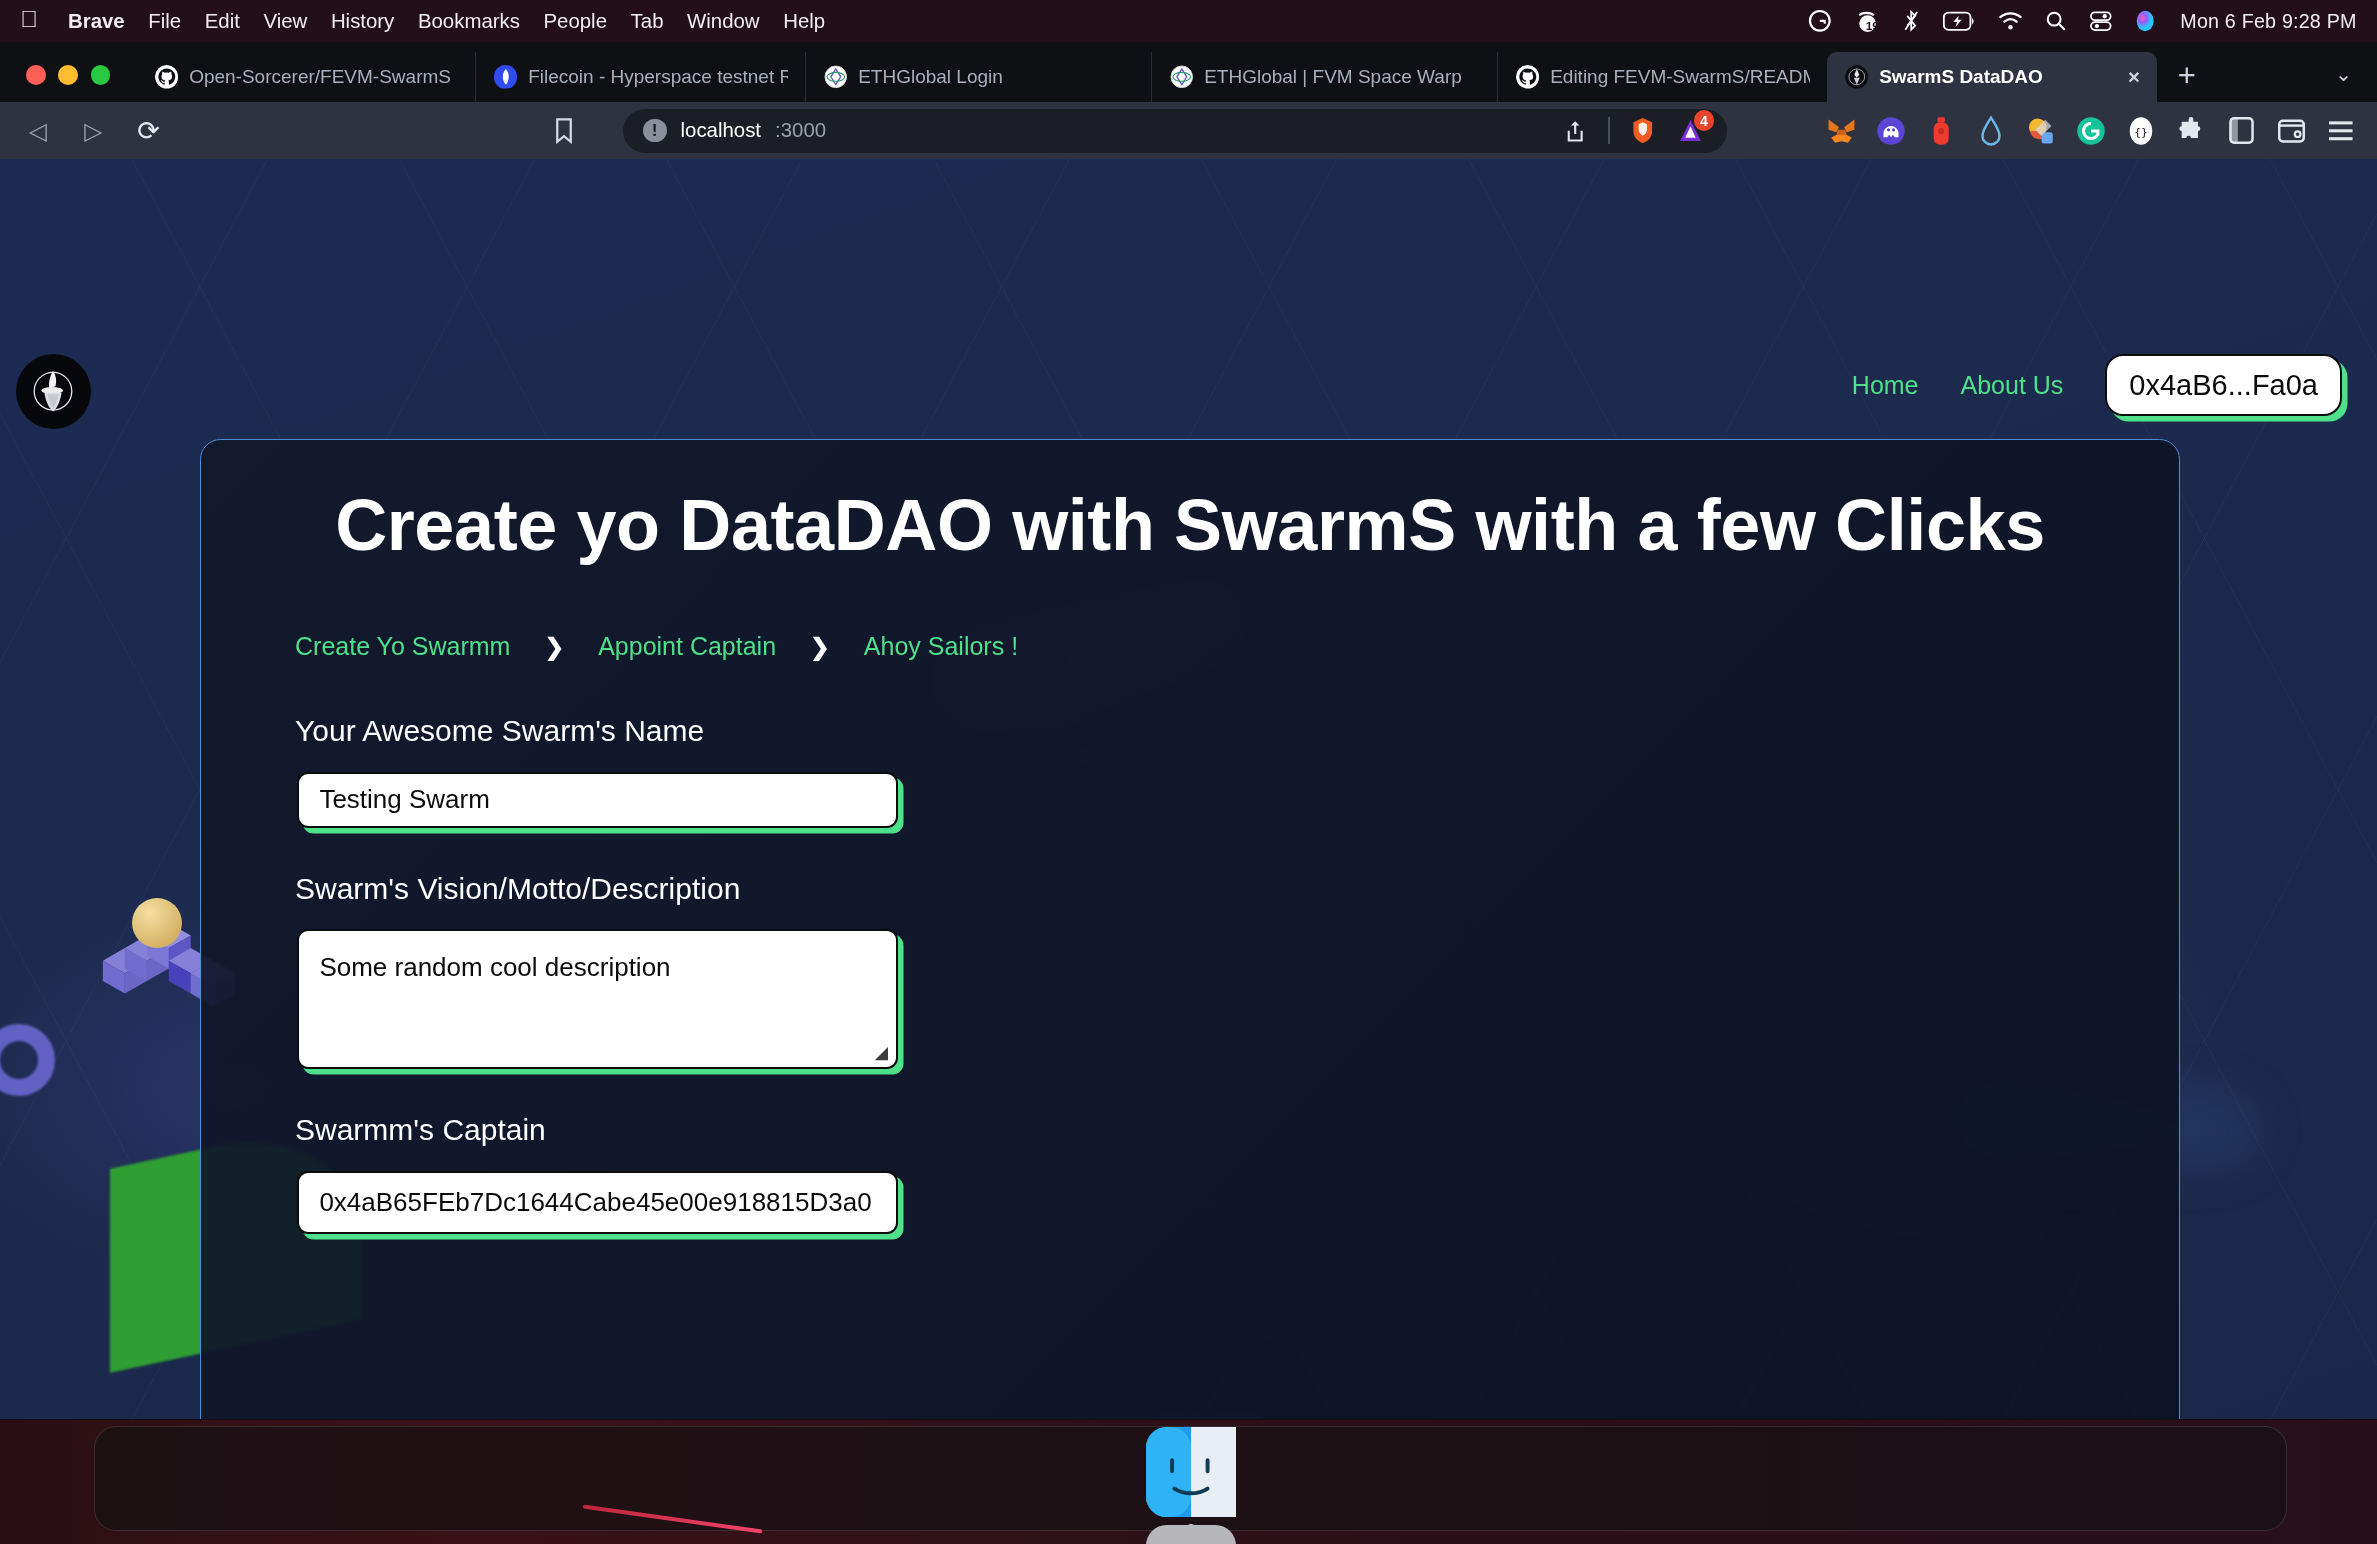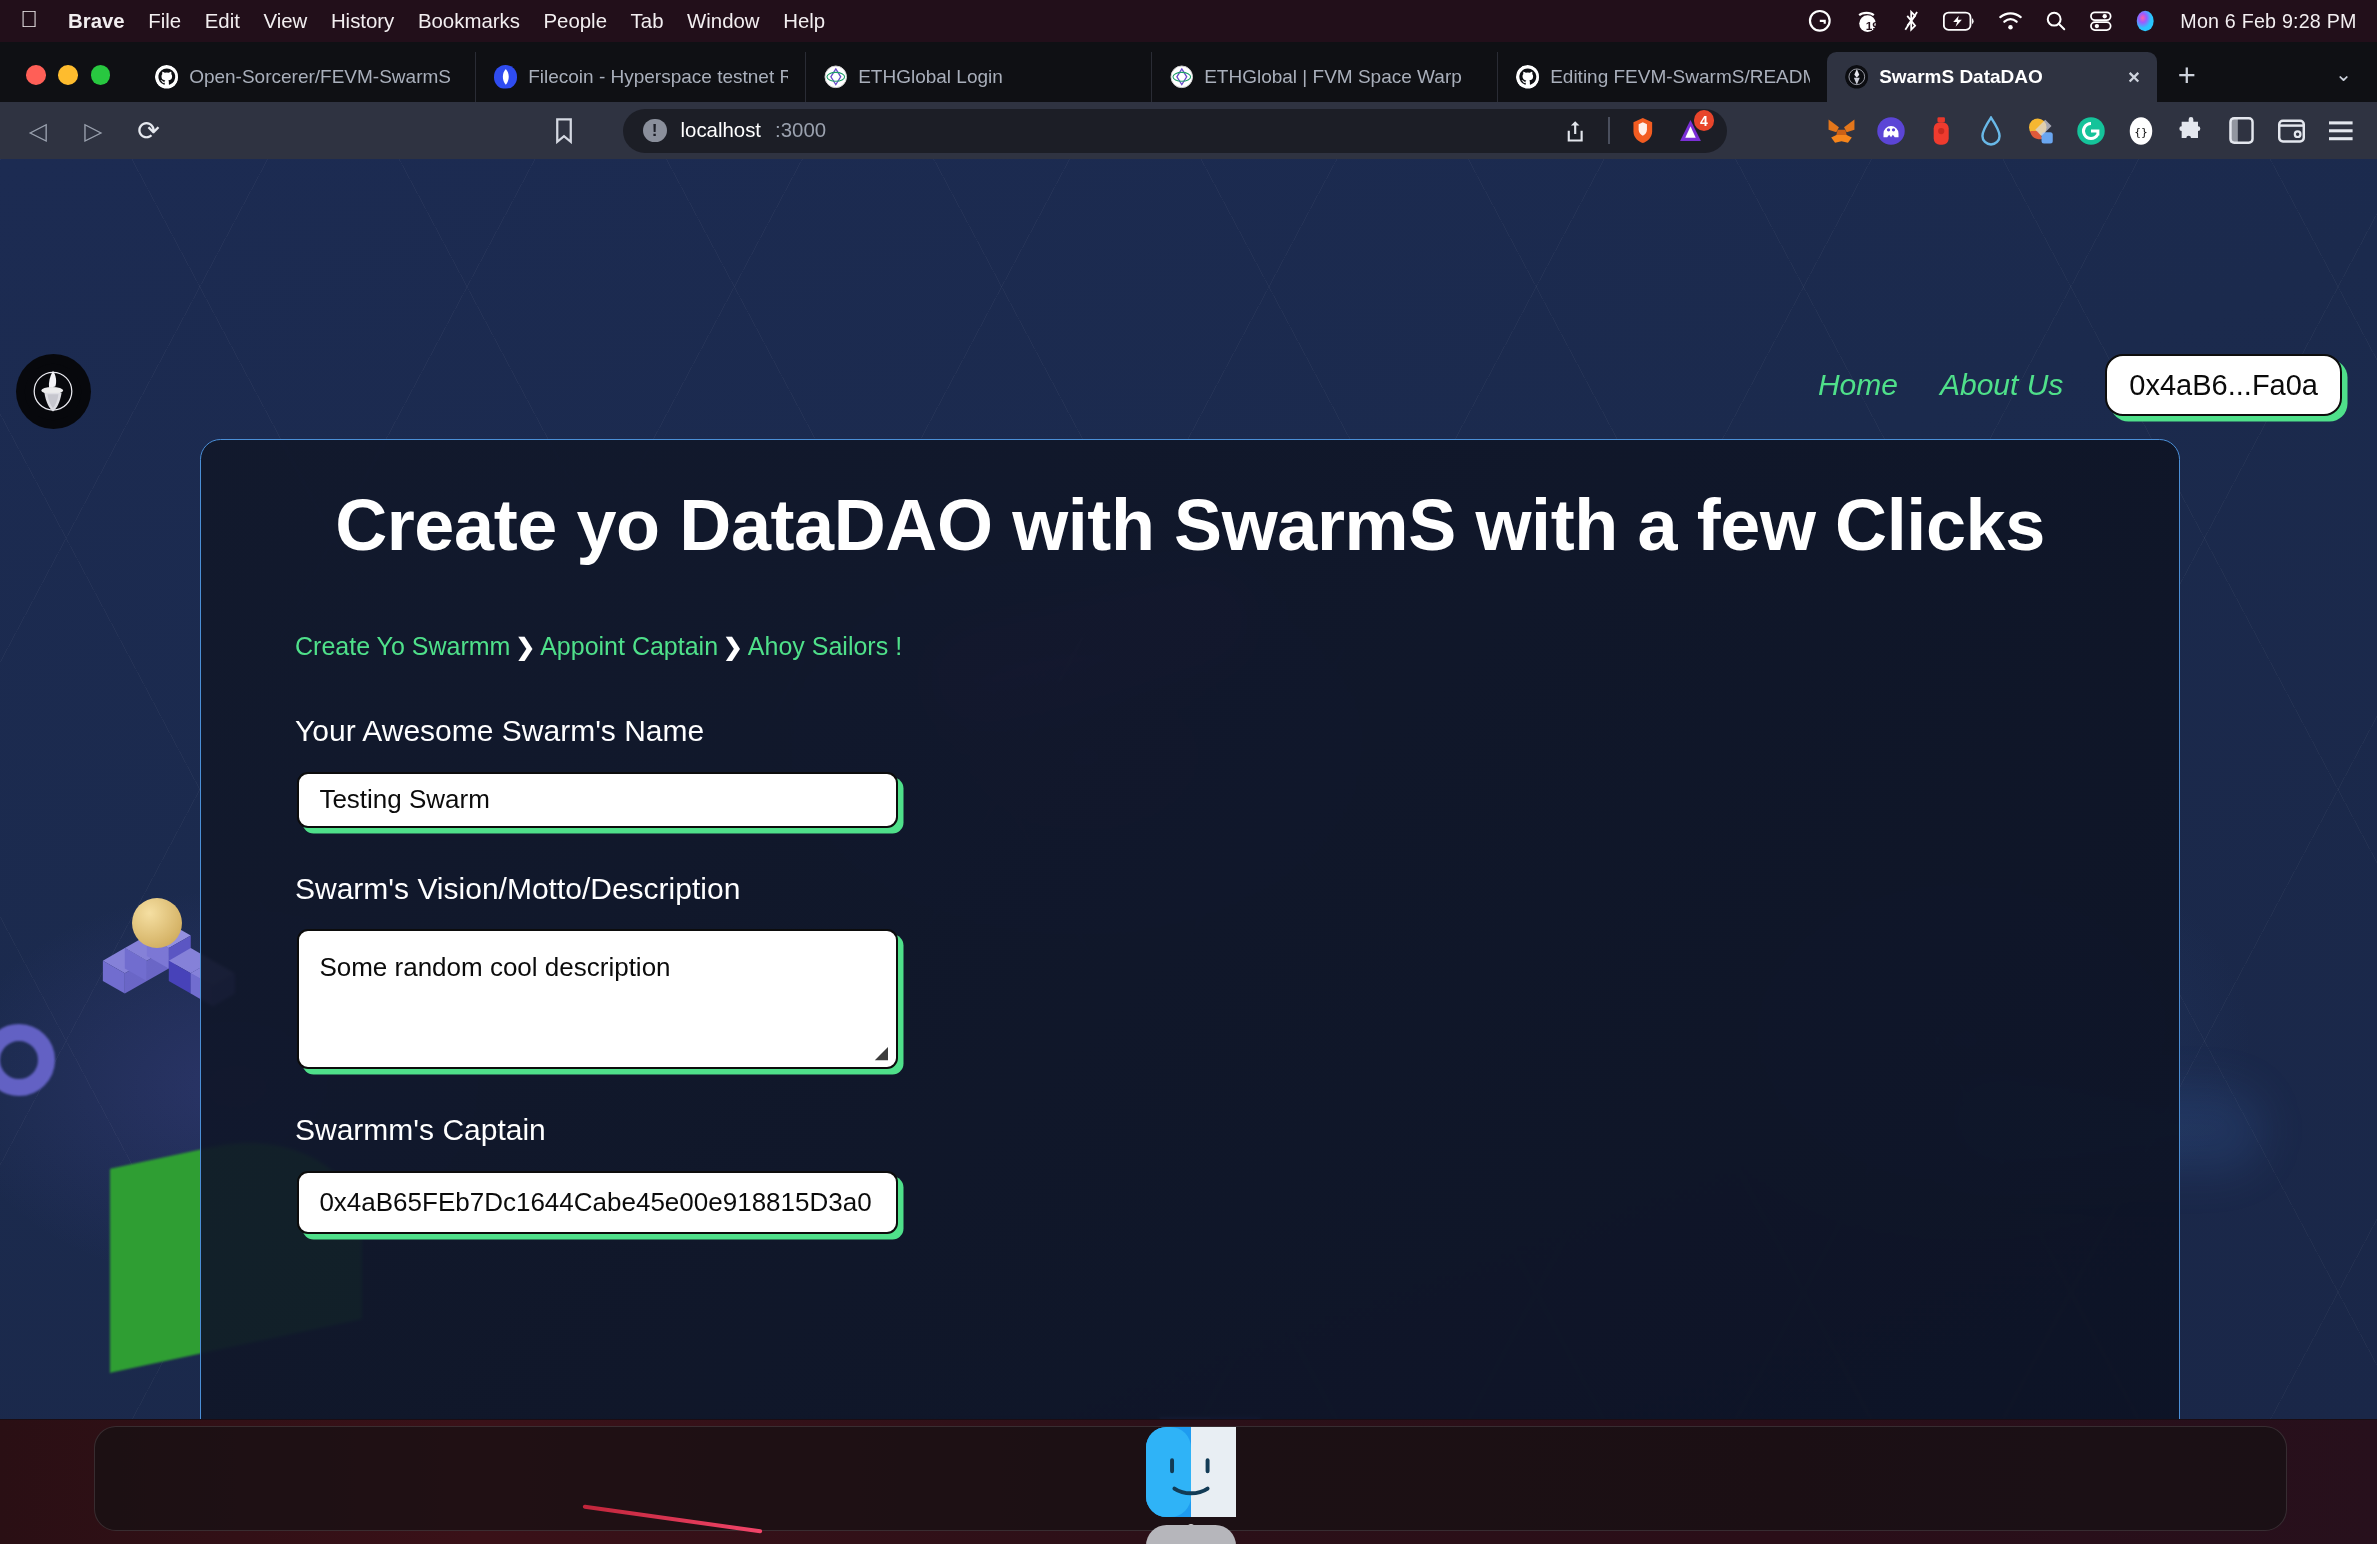--- a/index.html
+++ b/index.html
@@ -174,21 +174,21 @@
   .app-logo {
     position: absolute; left: 15.7px; top: 195px;
     width: 75px; height: 75px; border-radius: 50%;
     background: #07080c;
     display: flex; align-items: center; justify-content: center;
   }
   .app-nav {
     position: absolute; right: 35px; top: 195px;
     display: flex; align-items: center; gap: 42px;
   }
-  .nav-link { color: #4fe08a; font-size: 30px; font-style: italic; }
+  .nav-link { color: #4fe08a; font-size: 25px; }
   .wallet-btn {
     background: #ffffff; color: #0a0a0a;
     font-size: 29px;
     padding: 12.6px 22px;
     border-radius: 18px;
     border: 2.4px solid #0d0d0d;
     box-shadow: 5.5px 5.5px 0 #4fe08a;
     white-space: nowrap;
   }
 
@@ -203,21 +203,21 @@
   }
   .card-title {
     text-align: center;
     color: #ffffff;
     font-size: 72px;
     font-weight: bold;
     letter-spacing: -0.4px;
     margin-top: 44px;
   }
   .crumbs {
-    display: flex; align-items: center; gap: 5px;
+    display: flex; align-items: center; gap: 34px;
     margin: 66px 0 8px 94px;
     color: #4fe08a;
     font-size: 25px;
   }
   .crumb-sep { color: #ffffff; font-size: 23.6px; font-weight: bold; }
 
   .field-label {
     color: #ffffff; font-size: 30px;
     margin: 0 0 0 94px;
   }

